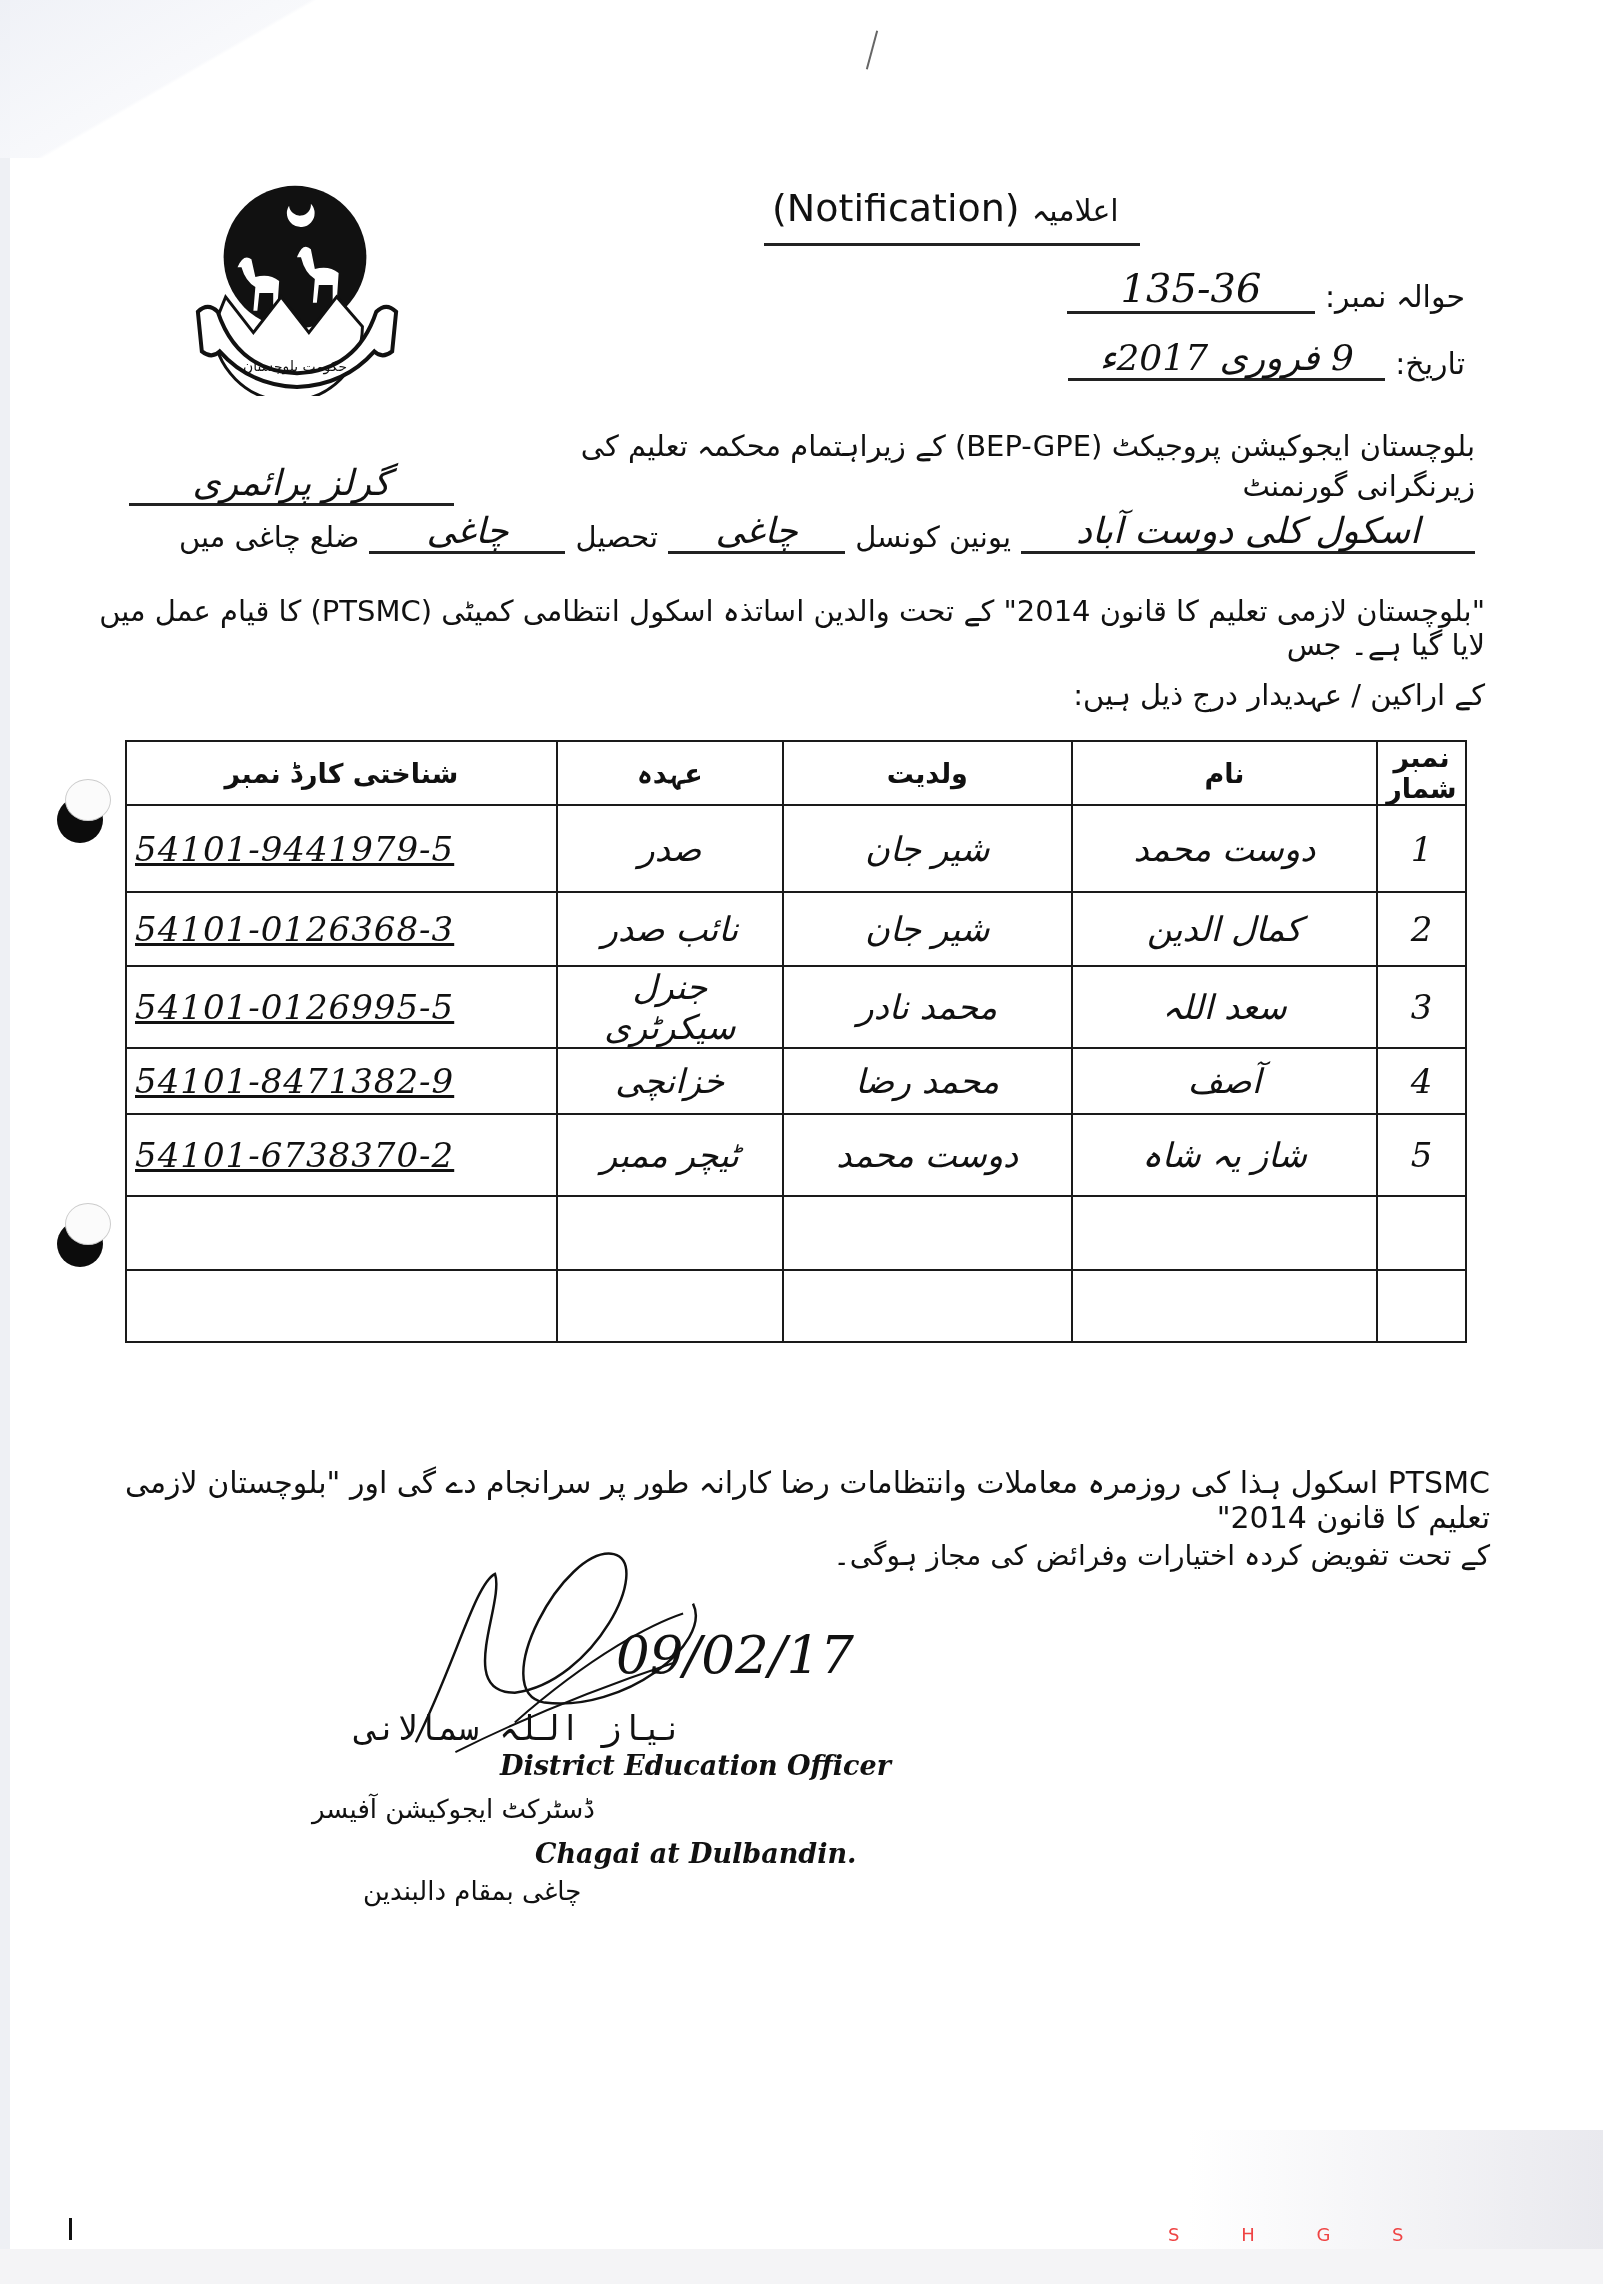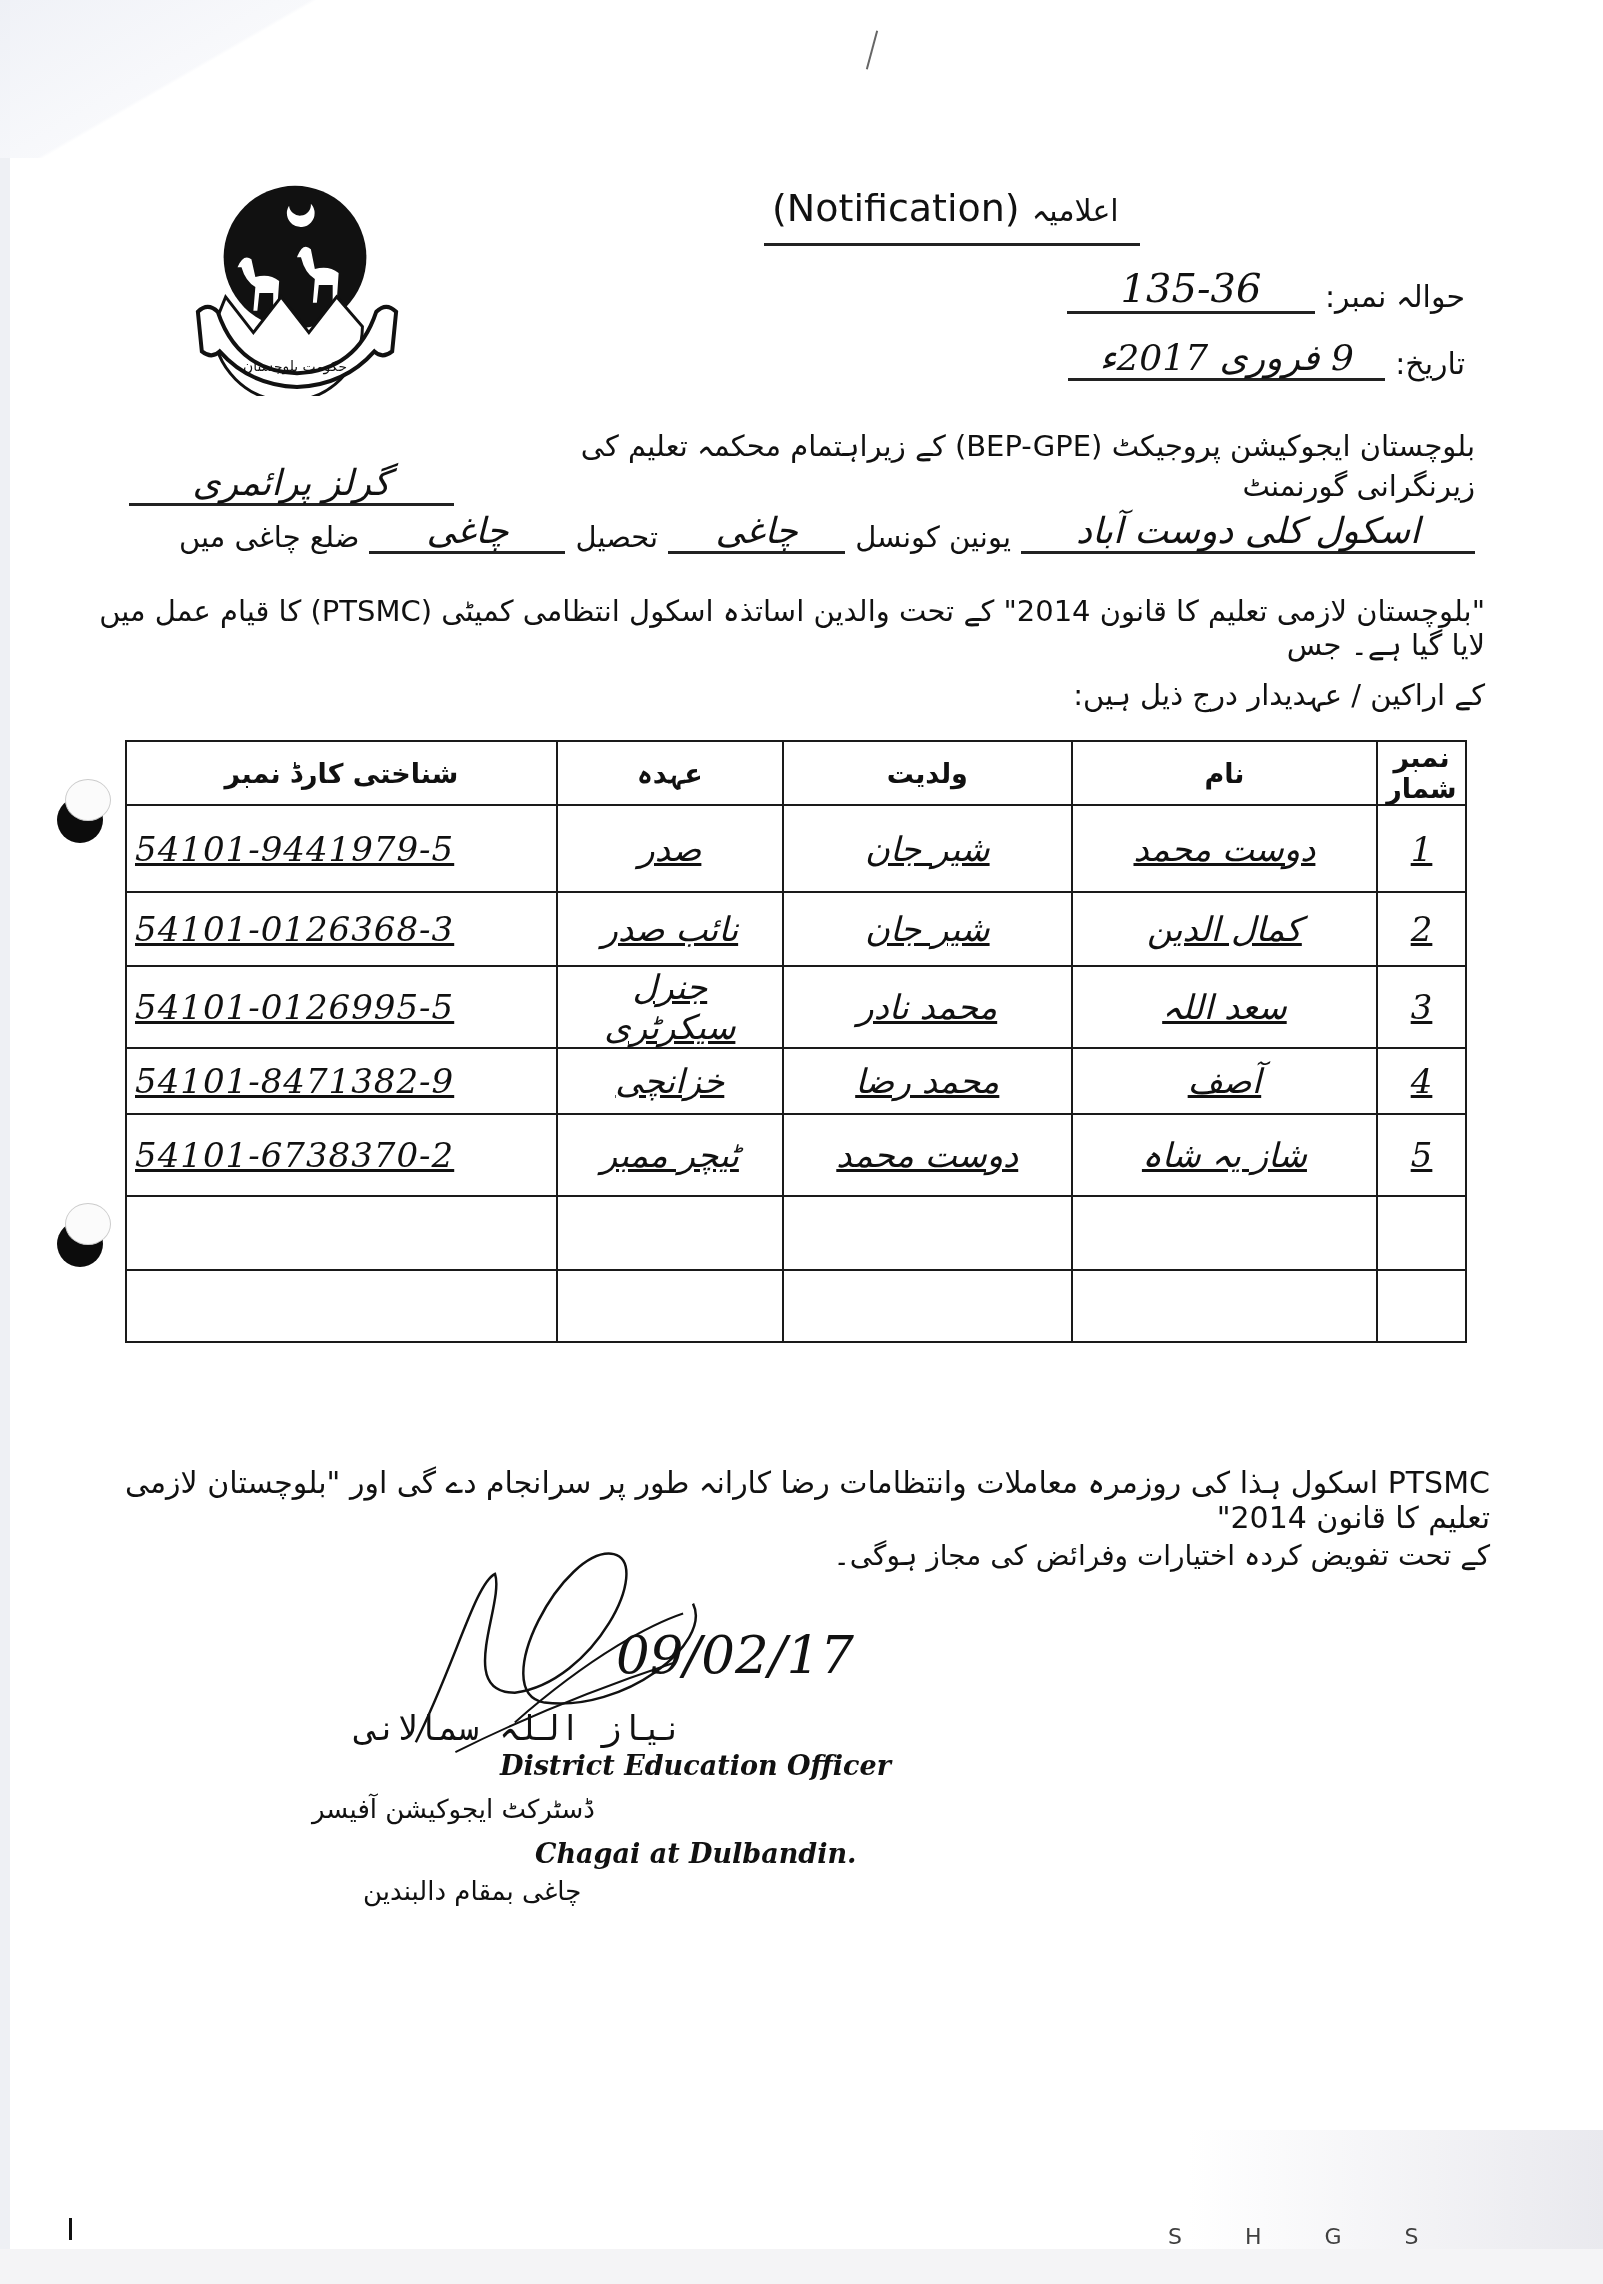--- a/index.html
+++ b/index.html
@@ -23,35 +23,35 @@
   .date .val { border-bottom:3px solid #222; min-width:297px; text-align:center; font-size:36px; padding:0 10px; }
   .para1 { right:129px; top:426px; width:1346px; font-size:29px; line-height:40px; display:flex; flex-direction:row-reverse; align-items:flex-end; gap:10px; }
   .fill { border-bottom:3px solid #222; text-align:center; font-size:36px; padding:0 14px; }
   .para2 { right:129px; top:510px; width:1366px; font-size:29px; display:flex; flex-direction:row-reverse; align-items:flex-end; gap:10px; }
   .para3 { right:119px; top:594px; width:1406px; font-size:29px; text-align:right; }
   .para4 { right:119px; top:678px; font-size:29px; text-align:right; }
   table.members { position:absolute; left:125px; top:740px; width:1342px; height:594px;
                   border-collapse:collapse; direction:rtl; }
   table.members td, table.members th { border:2.5px solid #1a1a1a; text-align:center; padding:0 8px; }
   table.members th { font-weight:bold; font-size:27px; height:55px; }
-  table.members td { font-size:34px;text-decoration:underline; }
+  table.members td { font-size:34px; }
   table.members td.cnic { direction:ltr; text-align:left; font-size:34px; text-decoration:underline; letter-spacing:1px; }
   .hole { position:absolute; width:46px; height:46px; border-radius:50%; background:#0c0c0c; }
   .hole::before { content:""; position:absolute; left:8px; top:-18px; width:44px; height:40px; border-radius:50%;
                   background:#fbfbfb; border:1px solid #ccc; }
   .para5 { right:114px; top:1465px; width:1406px; font-size:30px; text-align:right; }
   .para6 { right:114px; top:1539px; font-size:28px; }
   .signature { left:396px; top:1544px; width:495px; height:238px; }
   .officer-en { left:500px; top:1750px; font-size:27px; font-weight:bold; font-style:italic; font-family:"DejaVu Serif", serif; }
   .officer-en2 { left:535px; top:1790px; font-size:27px; font-weight:bold; font-style:italic; font-family:"DejaVu Serif", serif;margin-top:48px; }
   .officer-ur-name { left:356px; top:1708px; font-size:34px;font-family:Liberation Mono, monospace; }
   .officer-ur { left:312px; top:1794px; font-size:26px; }
   .officer-ur2 { left:327px; top:1876px; font-size:26px;margin-left:36px; }
   .footer-mark { left:69px; top:2218px; width:3px; height:22px; background:#111; }
-  .footer-stamp { left:1168px; top:2224px; font-size:22px; color:#404040; letter-spacing:28px; }
+  .footer-stamp { left:1168px; top:2224px; font-size:18px; color:#ef4444; letter-spacing:28px; }
   .stray { left:871px; top:30px; width:2px; height:40px; background:#666; transform:rotate(15deg); }
 </style>
 </head>
 <body>
 
 <div class="scanedge-left"></div>
 <div class="fold"></div>
 <div class="scanedge-bottom"></div>
 <div class="shade-br"></div>
 <div class="abs stray"></div>

